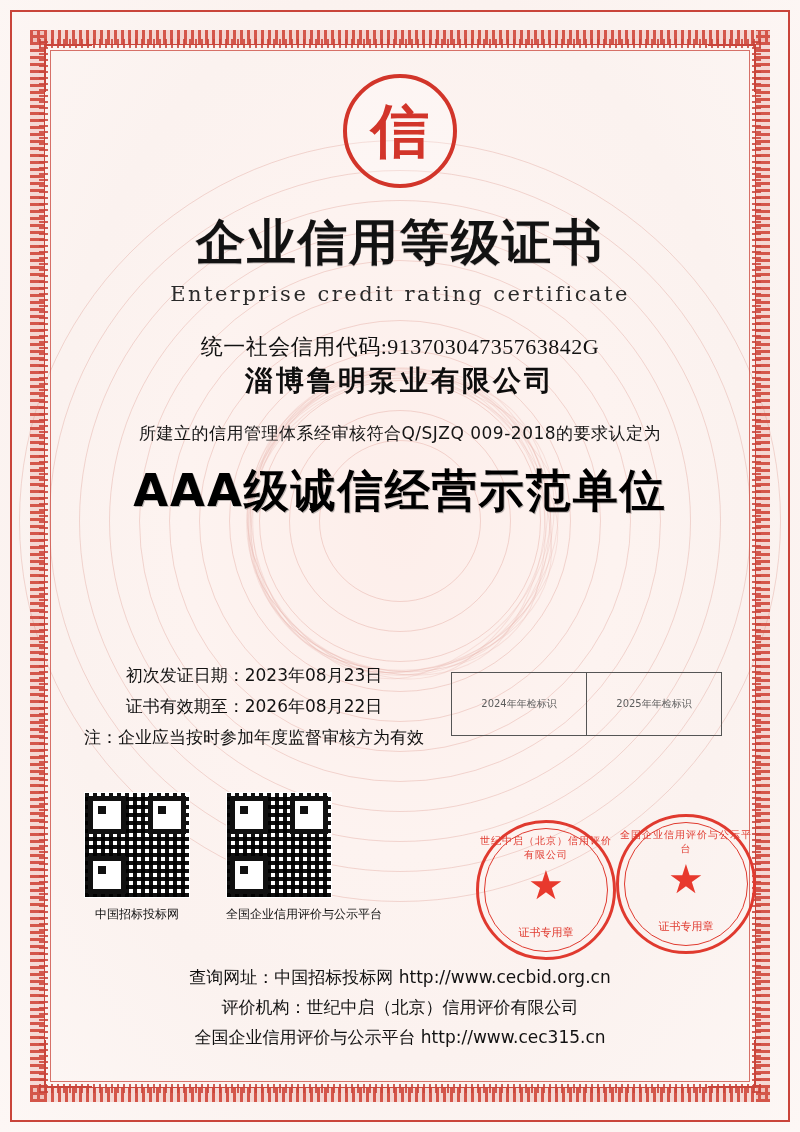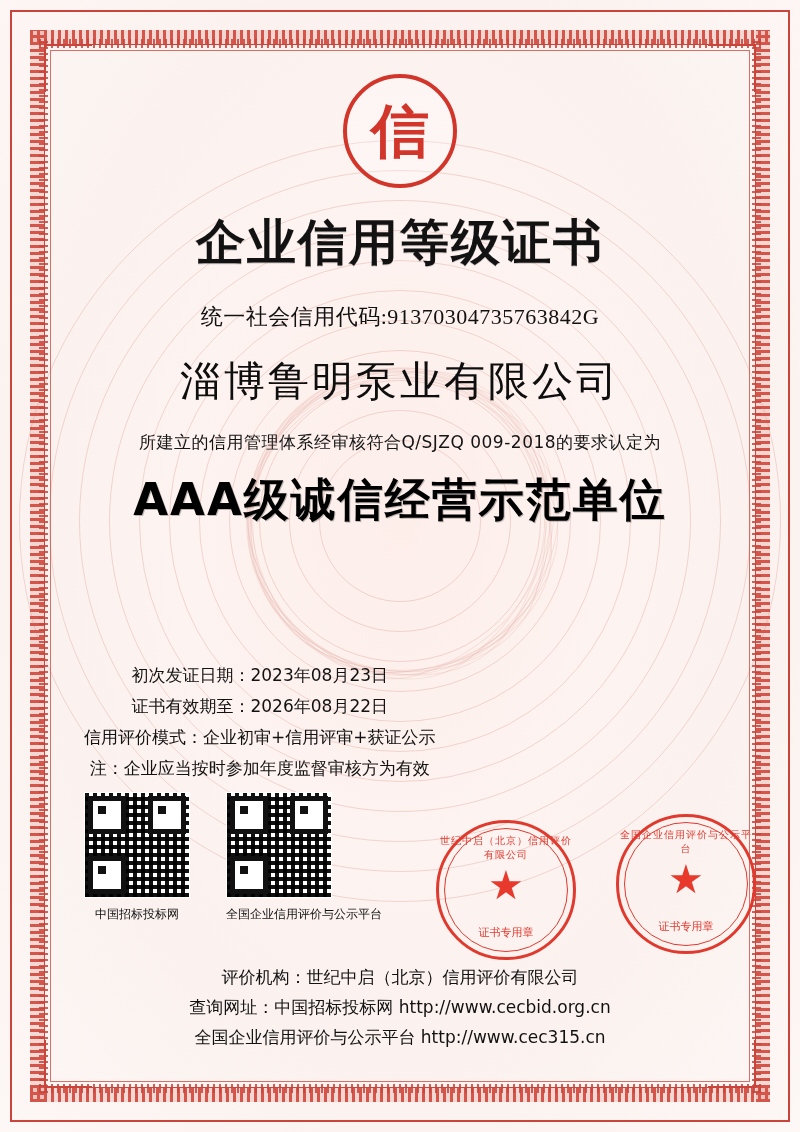--- a/index.html
+++ b/index.html
@@ -127,24 +127,23 @@
     color:#2a2a2a;
   }
   .credit-code{
     margin-top:26px;
     font-family:Liberation Serif, serif;
     font-size:22px;
     letter-spacing:.5px;
     color:#111;
   }
   .company{
-    margin-top:22px;
-    font-family:"DejaVu Sans", sans-serif;
-    font-weight:normal;
-    font-size:41px;
+    font-family:"DejaVu Sans", sans-serif;
+    font-weight:bold;
+    font-size:28px;
     letter-spacing:3px;
     color:#0e0e0e;
   }
   .address{
     margin-top:18px;
     font-family:"DejaVu Sans", sans-serif;
     font-size:16px;
     letter-spacing:1px;
     color:#1f1f1f;
   }
@@ -226,21 +225,21 @@
   }
 
   
   .stamp{
     position:absolute;
     width:134px;height:134px;
     border:3px solid #e03a2f;
     border-radius:50%;
     color:#e03a2f;
   }
-  .stamp.s1{left:380px;top:764px;}
+  .stamp.s1{left:420px;top:764px;}
   .stamp.s2{left:560px;top:758px;}
   .stamp .inner-ring{
     position:absolute;left:5px;top:5px;right:5px;bottom:5px;
     border:1px solid #e03a2f;border-radius:50%;
   }
   .stamp .star{
     position:absolute;left:50%;top:46%;
     transform:translate(-50%,-50%);
     font-size:40px;line-height:1;color:#e8392d;
   }
@@ -308,45 +307,47 @@
   <div class="corner bl"></div>
   <div class="corner br"></div>
 
   <div class="content">
 
     <div class="logo-seal">
       <div class="glyph">信</div>
     </div>
 
     <div class="title-cn">企业信用等级证书</div>
+    <div class="title-en">Enterprise credit rating certificate</div>
 
     <div class="credit-code">统一社会信用代码:91370304735763842G</div>
 
     <div class="company">淄博鲁明泵业有限公司</div>
 
 
     <div class="statement">所建立的信用管理体系经审核符合Q/SJZQ 009-2018的要求认定为</div>
 
     <div class="grade">AAA级诚信经营示范单位</div>
 
     <div class="details">
       <div class="row">
         <span class="lbl">初次发证日期：</span><span>2023年08月23日</span>
       </div>
       <div class="row">
         <span class="lbl">证书有效期至：</span><span>2026年08月22日</span>
       </div>
       <div class="row">
-        <span class="lbl">信用评价模式：</span><span>企业初审+信用评审+获证公示</span>
-      </div>
-      <div class="row">
         <span class="lbl">注：</span><span>企业应当按时参加年度监督审核方为有效</span>
       </div>
     </div>
 
+    <div class="insp">
+      <div class="cell">2024年年检标识</div>
+      <div class="cell">2025年年检标识</div>
+    </div>
 
     <div class="qr-wrap">
       <div class="qr-box">
         <div class="qr">
           <span class="eye a">
               <i></i>
             </span>
           <span class="eye b">
               <i></i>
             </span>
@@ -380,19 +381,19 @@
     </div>
 
     <div class="stamp s2">
       <div class="inner-ring"></div>
       <div class="arc">全国企业信用评价与公示平台</div>
       <div class="star">★</div>
       <div class="bottom-txt">证书专用章</div>
     </div>
 
     <div class="footer">
+      <div>查询网址：中国招标投标网 http://www.cecbid.org.cn</div>
       <div>评价机构：世纪中启（北京）信用评价有限公司</div>
-      <div>查询网址：中国招标投标网 http://www.cecbid.org.cn</div>
       <div>全国企业信用评价与公示平台 http://www.cec315.cn</div>
     </div>
 
   </div>
 </div>
 
 </body></html>

